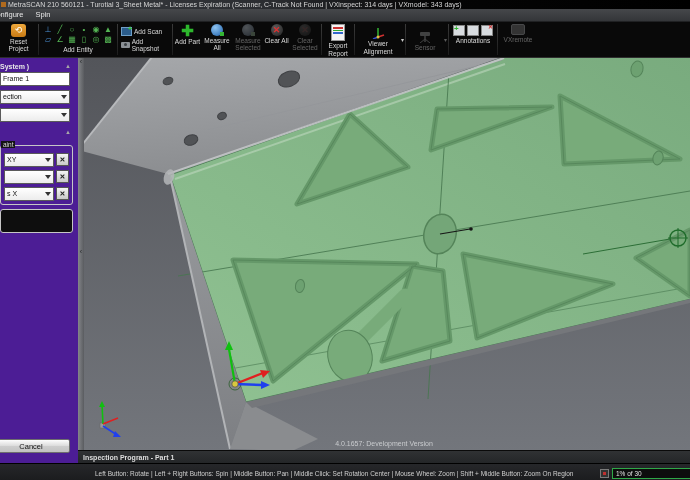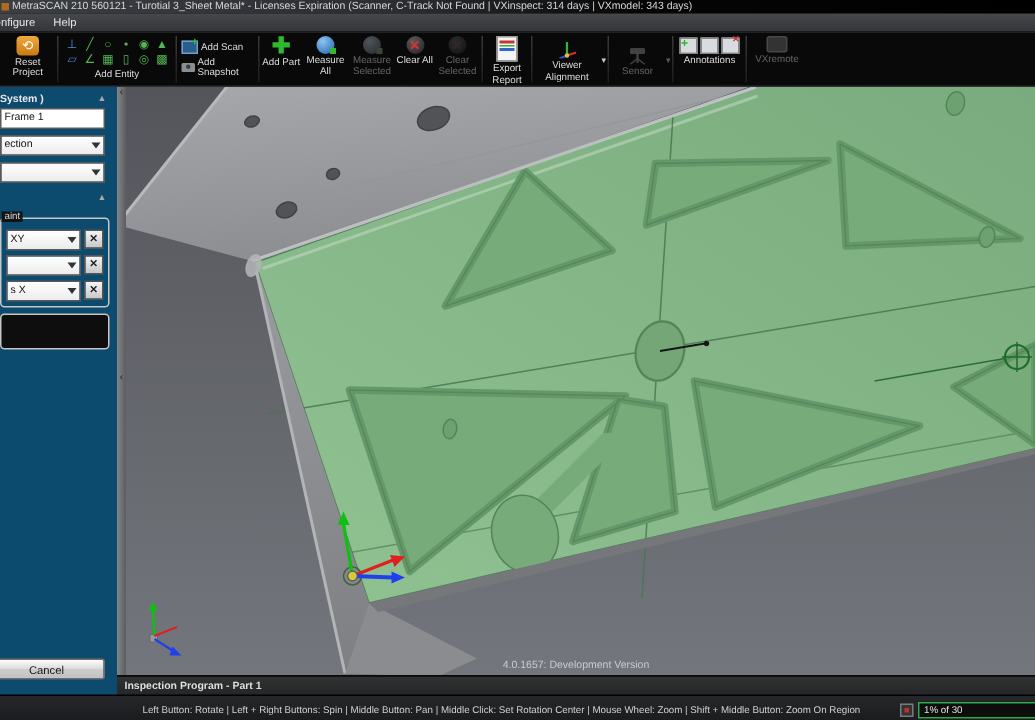--- a/index.html
+++ b/index.html
@@ -40,21 +40,21 @@
   .ico-doc i{display:block;height:1.5px;}
   .caretwrap{display:flex;align-items:center;}
   .caret{color:#c9c9c9;font-size:6px;margin-left:1px;}
   .annot-icons{display:flex;gap:2px;margin-top:1px;}
   .apage{width:10px;height:9px;background:#d8dce0;border:1px solid #888;position:relative;font-size:0;}
   .apage.add:after{content:"+";position:absolute;left:0px;top:-2px;color:#2db82d;font-size:8px;font-weight:bold;}
   .apage.del:after{content:"\2715";position:absolute;right:-1px;top:-2px;color:#d03030;font-size:6px;font-weight:bold;}
   .ico-remote{width:12px;height:9px;background:#6a6e72;border-radius:2px;border:1px solid #9aa0a6;}
   
   .main{display:flex;height:405px;}
-  .lpanel{width:78px;background:#0c4a6e;position:relative;flex:0 0 auto;padding-top:2px;box-sizing:border-box;}
+  .lpanel{width:78px;background:#4c1d95;position:relative;flex:0 0 auto;padding-top:2px;box-sizing:border-box;}
   .phead{height:12px;display:flex;align-items:center;color:#e8e8e8;font-size:7px;font-weight:bold;}
   .phead .chev{margin-left:auto;margin-right:7px;color:#a8a8a8;font-size:6px;font-weight:normal;}
   .tfield{height:12px;background:#fff;border:1px solid #5a5a5a;margin:0 8px 4px 0;
      font-size:7px;color:#111;line-height:12px;padding-left:2px;overflow:hidden;}
   .combo{height:12px;background:linear-gradient(#fff,#ececec);border:1px solid #5a5a5a;position:relative;
      font-size:7px;color:#111;line-height:12px;padding-left:2px;overflow:hidden;}
   .combo.s1{margin:0 8px 4px 0;}
   .combo .arr{position:absolute;right:2px;top:4px;width:0;height:0;border-left:3px solid transparent;
      border-right:3px solid transparent;border-top:4px solid #333;}
   .gbox{position:relative;border:1px solid #c6c6c6;border-radius:3px;margin:7px 5px 4px 0;padding:7px 3px 3px 3px;}
@@ -90,21 +90,21 @@
 </head>
 <body>
 
 <div class="titlebar">
   <span class="appicon"></span>
   <span>MetraSCAN 210 560121 - Turotial 3_Sheet Metal* - Licenses Expiration (Scanner, C-Track Not Found | VXinspect: 314 days | VXmodel: 343 days)</span>
 </div>
 
 <div class="menubar">
   <span class="mitem cut">Configure</span>
-  <span class="mitem">Help</span>
+  <span class="mitem">Spin</span>
 </div>
 
 <div class="toolbar">
   <div class="tbtn" style="width:37px">
     <span class="ico-reset">⟲</span>
     <span class="lbl">Reset Project</span>
   </div>
   <div class="tsep"></div>
   <div class="tbtn" style="width:76px">
     <span class="entity-grid">

